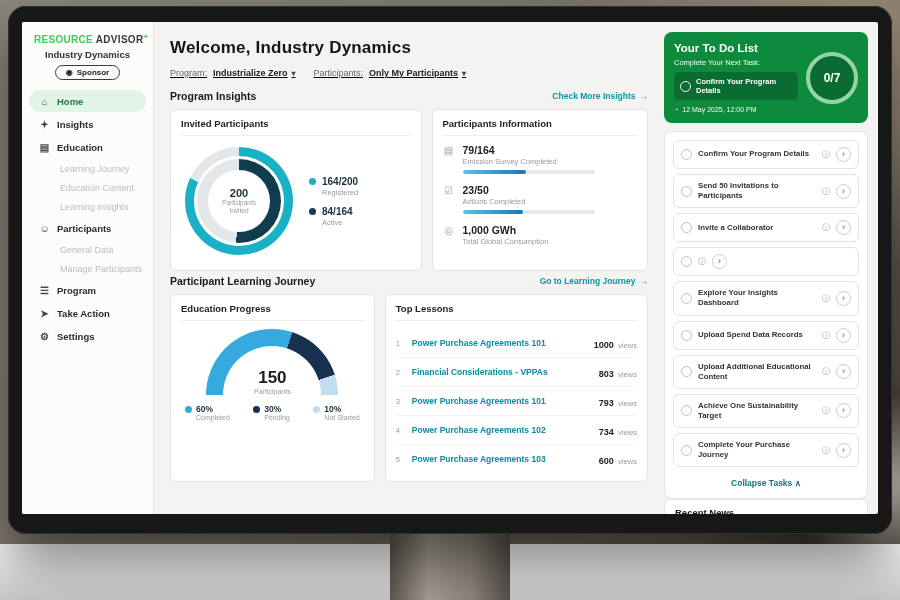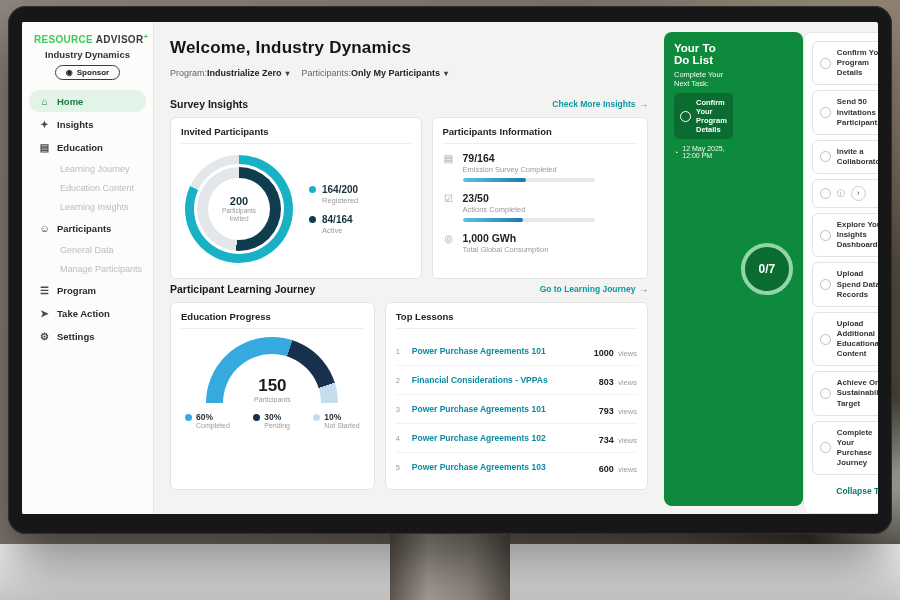--- a/index.html
+++ b/index.html
@@ -28,21 +28,21 @@
   .badge-ic{font-size:8px;}
   .nav-item{display:flex;align-items:center;gap:7px;padding:5.5px 10px;margin:1px 7px;font-size:9.5px;font-weight:600;color:#2b2b2b;border-radius:12px;cursor:pointer;white-space:nowrap;}
   .nav-ic{width:11px;font-size:10px;color:#4a4a4a;text-align:center;flex:none;}
   .nav-item.active{background:#e2f3e7;color:#1e7a3f;}
   .nav-item.active .nav-ic{color:#1e7a3f;}
   .nav-sub{padding:4.5px 10px 4.5px 31px;margin:0 7px;font-size:9px;color:#bcbcbc;font-weight:400;cursor:pointer;white-space:nowrap;}
 
   
   .main{flex:1;min-width:0;padding:12px 12px 0 16px;box-sizing:border-box;}
   .page-title{font-size:17px;font-weight:bold;margin:4px 0 10px;color:#151515;letter-spacing:.2px;}
-  .filters{display:flex;align-items:center;font-size:9px;margin-bottom:20px;}
+  .filters{display:flex;align-items:center;gap:6px;font-size:9px;margin-bottom:12px;text-decoration:underline;}
   .flabel{color:#666;}
   .fvalue{font-weight:bold;color:#222;display:flex;align-items:flex-end;gap:4px;cursor:pointer;margin-right:12px;}
   .caret{font-size:8px;color:#444;}
   .section-row{display:flex;justify-content:space-between;align-items:center;margin:4px 0 7px;}
   .section-title{font-size:10.5px;font-weight:bold;color:#1a1a1a;}
   .section-link{font-size:8.5px;font-weight:bold;color:#0b97a6;display:flex;gap:4px;align-items:center;cursor:pointer;}
   .cards-row{display:flex;gap:10px;}
   .card{background:#fff;border:1px solid #e4e4e2;border-radius:6px;padding:8px 10px;box-sizing:border-box;}
   .card-title{font-size:9.5px;font-weight:bold;color:#222;padding-bottom:6px;border-bottom:1px solid #eee;margin-bottom:8px;}
   .card-invited{flex:1.18;min-height:162px;}
@@ -81,21 +81,21 @@
   .edu-l{font-size:7px;color:#9a9a9a;}
   .lesson-row{display:flex;align-items:center;gap:7px;padding:5px 0;border-bottom:1px solid #f2f2f0;}
   .lesson-row:last-child{border-bottom:none;}
   .lesson-rank{font-size:7.5px;color:#999;width:9px;flex:none;}
   .lesson-link{font-size:8.5px;color:#0b8aa0;font-weight:600;flex:1;cursor:pointer;}
   .lesson-views{white-space:nowrap;}
   .lesson-views .num{font-size:9px;font-weight:bold;color:#222;}
   .views-word{font-size:7.5px;color:#999;}
 
   
-  .rightpanel{width:218px;flex:none;box-sizing:border-box;padding:10px 10px 0 4px;display:flex;flex-direction:row;}
+  .rightpanel{width:218px;flex:none;box-sizing:border-box;padding:10px 10px 0 4px;display:flex;flex-direction:column;}
   .todo-card{background:#0e8a3d;border-radius:8px;padding:10px;color:#fff;display:flex;gap:8px;margin-bottom:8px;}
   .todo-left{flex:1;min-width:0;}
   .todo-title{font-size:11.5px;font-weight:bold;margin-bottom:4px;}
   .todo-sub{font-size:7.5px;margin-bottom:5px;opacity:.95;}
   .todo-next{background:#0a6c30;border-radius:5px;padding:5px 6px;font-size:7.5px;font-weight:bold;display:flex;align-items:center;gap:5px;margin-bottom:6px;cursor:pointer;}
   .todo-check-circle{width:9px;height:9px;border:1.5px solid #fff;border-radius:50%;flex:none;}
   .todo-due{font-size:7px;display:flex;gap:4px;align-items:center;opacity:.95;}
   .todo-progress{width:44px;height:44px;border-radius:50%;background:#0a6c30;border:4px solid #93d5a8;align-self:center;display:flex;align-items:center;justify-content:center;font-size:12px;font-weight:bold;flex:none;}
   .tasks-card{background:#fff;border:1px solid #e5e5e3;border-radius:8px;padding:8px;}
   .task-row{display:flex;align-items:center;gap:6px;border:1px solid #e2e2e0;border-radius:6px;padding:6px 7px;margin-bottom:5px;cursor:pointer;background:#fff;}
@@ -171,21 +171,21 @@
             <span class="caret">▾</span>
           </span>
           <span class="flabel">Participants:</span>
           <span class="fvalue">
             <span>Only My Participants</span>
             <span class="caret">▾</span>
           </span>
         </div>
 
         <div class="section-row">
-          <span class="section-title">Survey Insights</span>
+          <span class="section-title">Program Insights</span>
           <span class="section-link">
             <span>Check More Insights</span>
             <span>→</span>
           </span>
         </div>
 
         <div class="cards-row">
           <div class="card card-invited">
             <div class="card-title">Invited Participants</div>
             <div class="invited-body">

